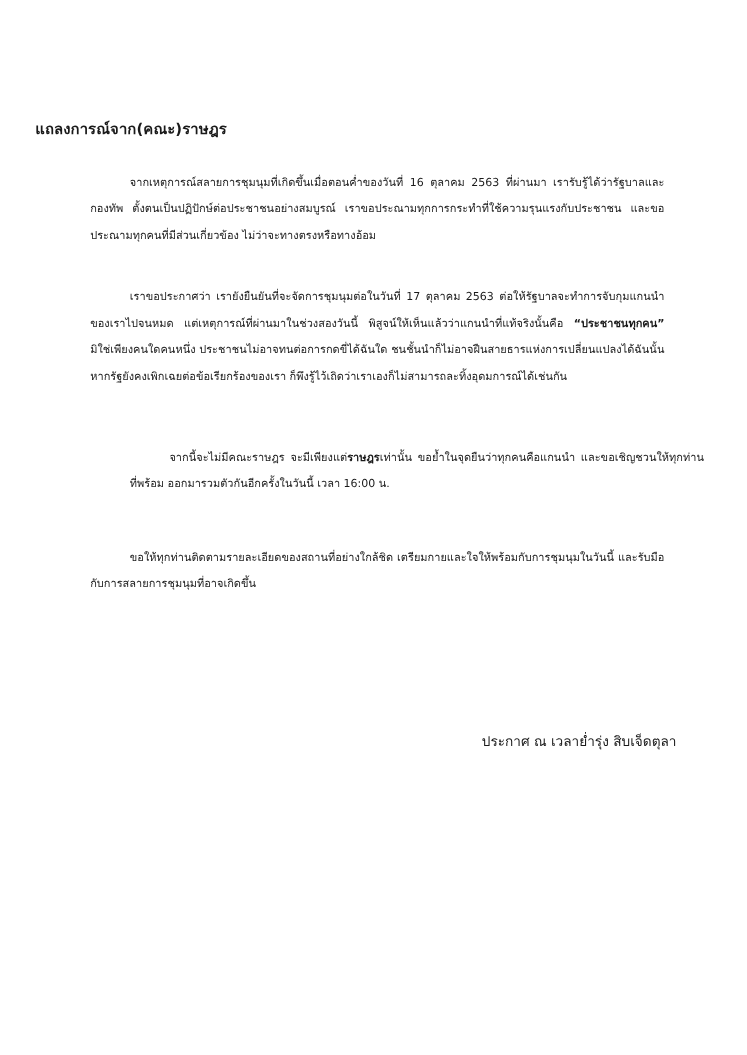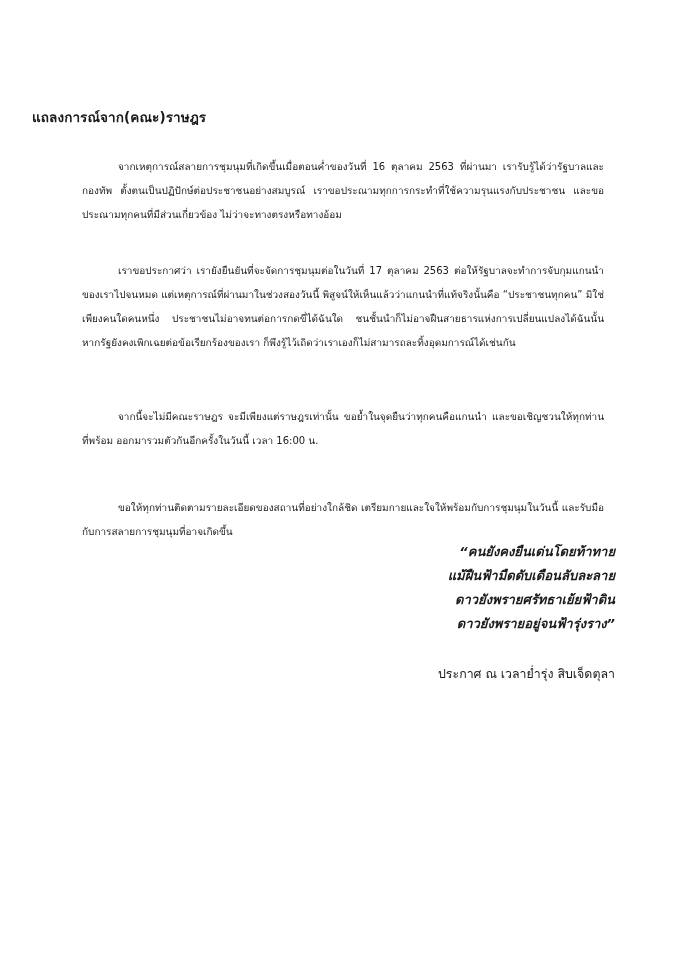--- a/index.html
+++ b/index.html
@@ -41,23 +41,23 @@
       line-height: 24px;
       text-align: justify;
       text-align-last: left;
     }
     .body p {
       margin: 0;
       text-indent: 36px;
     }
     .p1 { top: 155px; }
     .p2 { top: 259px; }
-    .p3 { top: 405px; }
+    .p3 { top: 405px; margin-left: 36px; }
     .p4 { top: 496px; }
-    .bold { font-weight: normal; }
+    .bold { font-weight: bold; }
     .poem {
       position: absolute;
       right: 64px;
       top: 540px;
       text-align: right;
       font-weight: bold;
       font-style: italic;
       font-size: 13px;
       line-height: 24px;
     }
@@ -88,24 +88,18 @@
   </div>
 
   <div class="body p3">
     <p><span>จากนี้จะไม่มีคณะราษฎร จะมีเพียงแต่</span><span class="bold">ราษฎร</span><span>เท่านั้น ขอย้ำในจุดยืนว่าทุกคนคือแกนนำ และขอเชิญชวนให้ทุกท่านที่พร้อม ออกมารวมตัวกันอีกครั้งในวันนี้ เวลา 16:00 น.</span></p>
   </div>
 
   <div class="body p4">
     <p><span>ขอให้ทุกท่านติดตามรายละเอียดของสถานที่อย่างใกล้ชิด  เตรียมกายและใจให้พร้อมกับการชุมนุมในวันนี้  และรับมือกับการสลายการชุมนุมที่อาจเกิดขึ้น</span></p>
   </div>
 
-  <div class="poem">
-    <div>“คนยังคงยืนเด่นโดยท้าทาย</div>
-    <div>แม้ฝืนฟ้ามืดดับเดือนลับละลาย</div>
-    <div>ดาวยังพรายศรัทธาเย้ยฟ้าดิน</div>
-    <div>ดาวยังพรายอยู่จนฟ้ารุ่งราง”</div>
-  </div>
 
   <div class="sign">
     <div>ประกาศ ณ เวลาย่ำรุ่ง สิบเจ็ดตุลา</div>
   </div>
 
 </div>
 
 </body></html>

